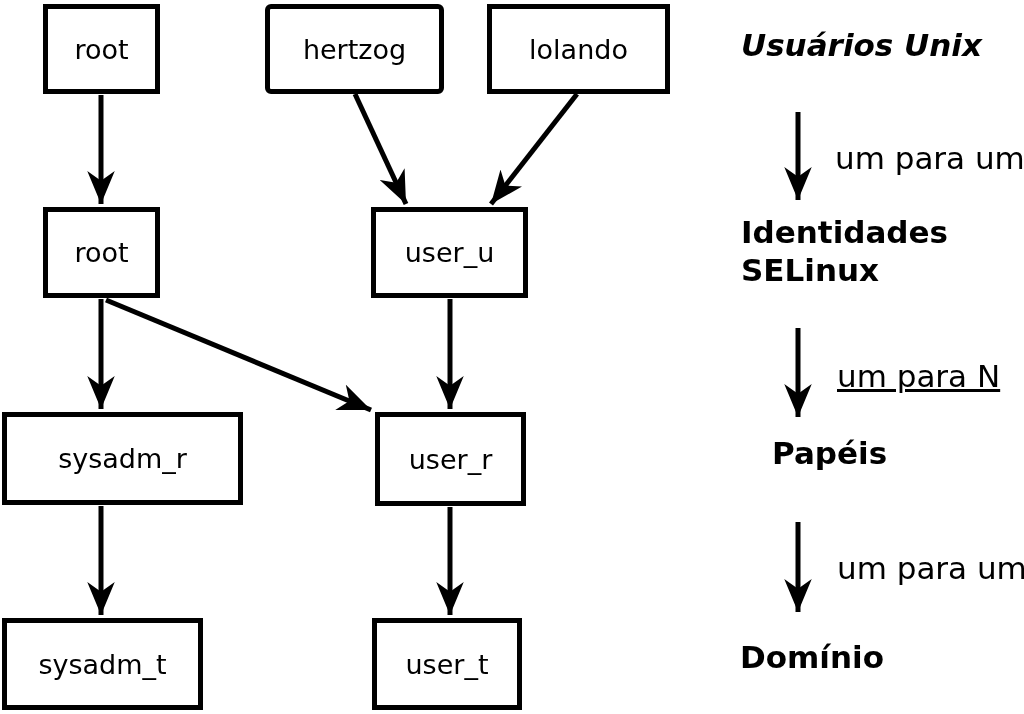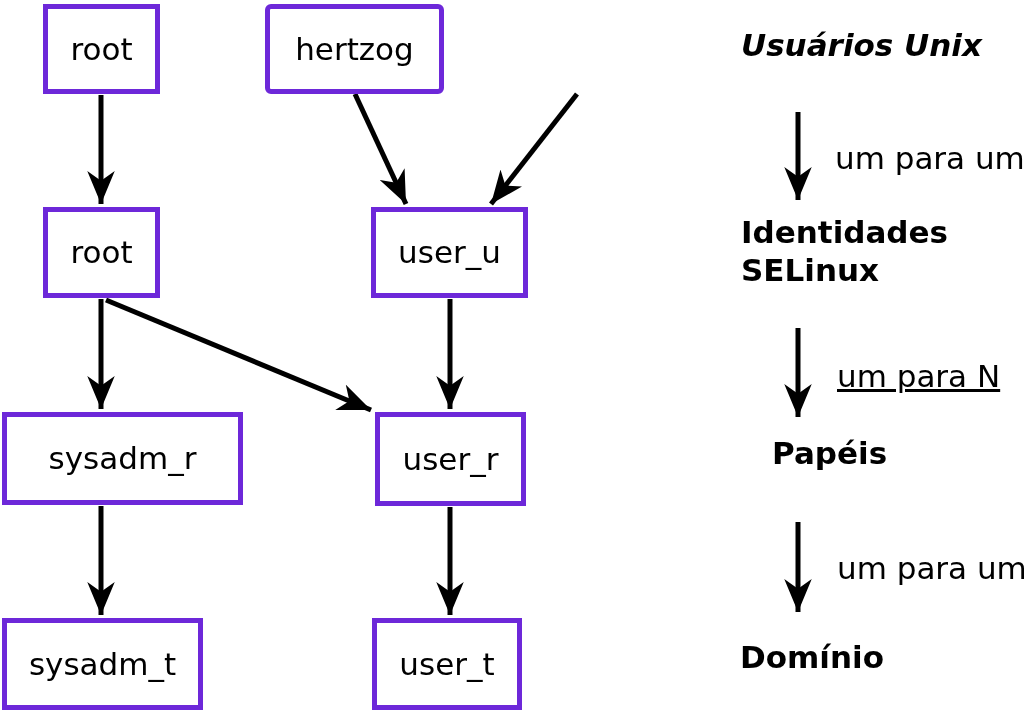--- a/index.html
+++ b/index.html
@@ -24,26 +24,26 @@
     height: 714px;
   }
   .edge {
     stroke: #000000;
     stroke-width: 5;
     fill: none;
   }
   .node {
     position: absolute;
     box-sizing: border-box;
-    border: 5px solid #6d28d9;
+    border: 5px solid #000000;
     background: #ffffff;
     display: flex;
     align-items: center;
     justify-content: center;
-    font-size: 31px;
+    font-size: 27px;
     line-height: 1;
     white-space: nowrap;
   }
   .label {
     position: absolute;
     font-size: 31px;
     line-height: 38px;
     white-space: nowrap;
   }
   .label.bold {
@@ -87,20 +87,21 @@
     <line class="edge" x1="450" y1="299" x2="450" y2="409" marker-end="url(#ah)"></line>
     <line class="edge" x1="101" y1="506" x2="101" y2="615" marker-end="url(#ah)"></line>
     <line class="edge" x1="450" y1="507" x2="450" y2="615" marker-end="url(#ah)"></line>
     <line class="edge" x1="798" y1="112" x2="798" y2="200" marker-end="url(#ah)"></line>
     <line class="edge" x1="798" y1="328" x2="798" y2="417" marker-end="url(#ah)"></line>
     <line class="edge" x1="798" y1="522" x2="798" y2="612" marker-end="url(#ah)"></line>
   </svg>
 
   <div class="node n-unix-root">root</div>
   <div class="node n-unix-hertzog">hertzog</div>
+  <div class="node n-unix-lolando">lolando</div>
 
   <div class="node n-sel-root">root</div>
   <div class="node n-sel-user-u">user_u</div>
 
   <div class="node n-role-sysadm">sysadm_r</div>
   <div class="node n-role-user">user_r</div>
 
   <div class="node n-dom-sysadm">sysadm_t</div>
   <div class="node n-dom-user">user_t</div>
 

